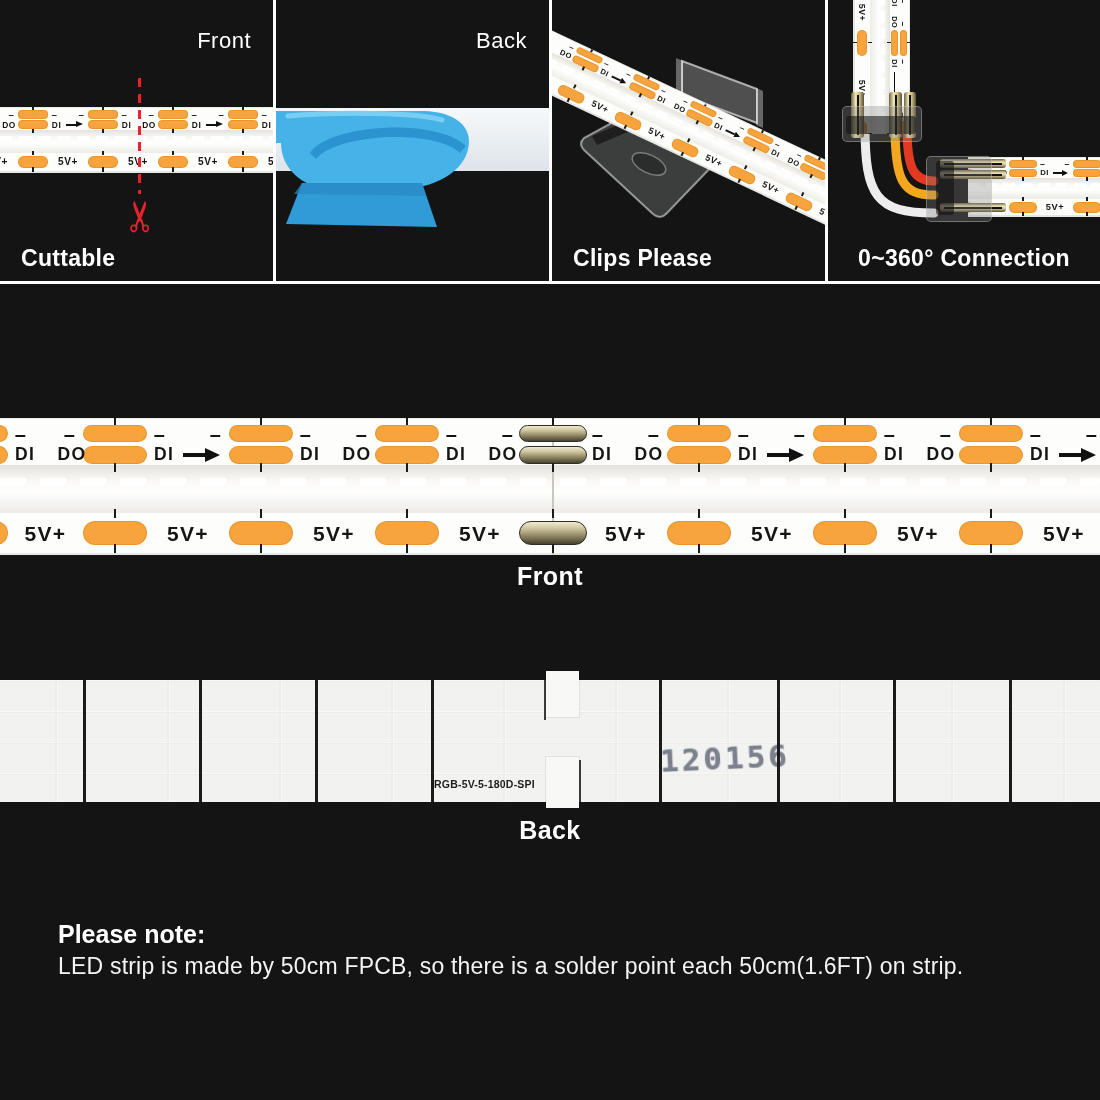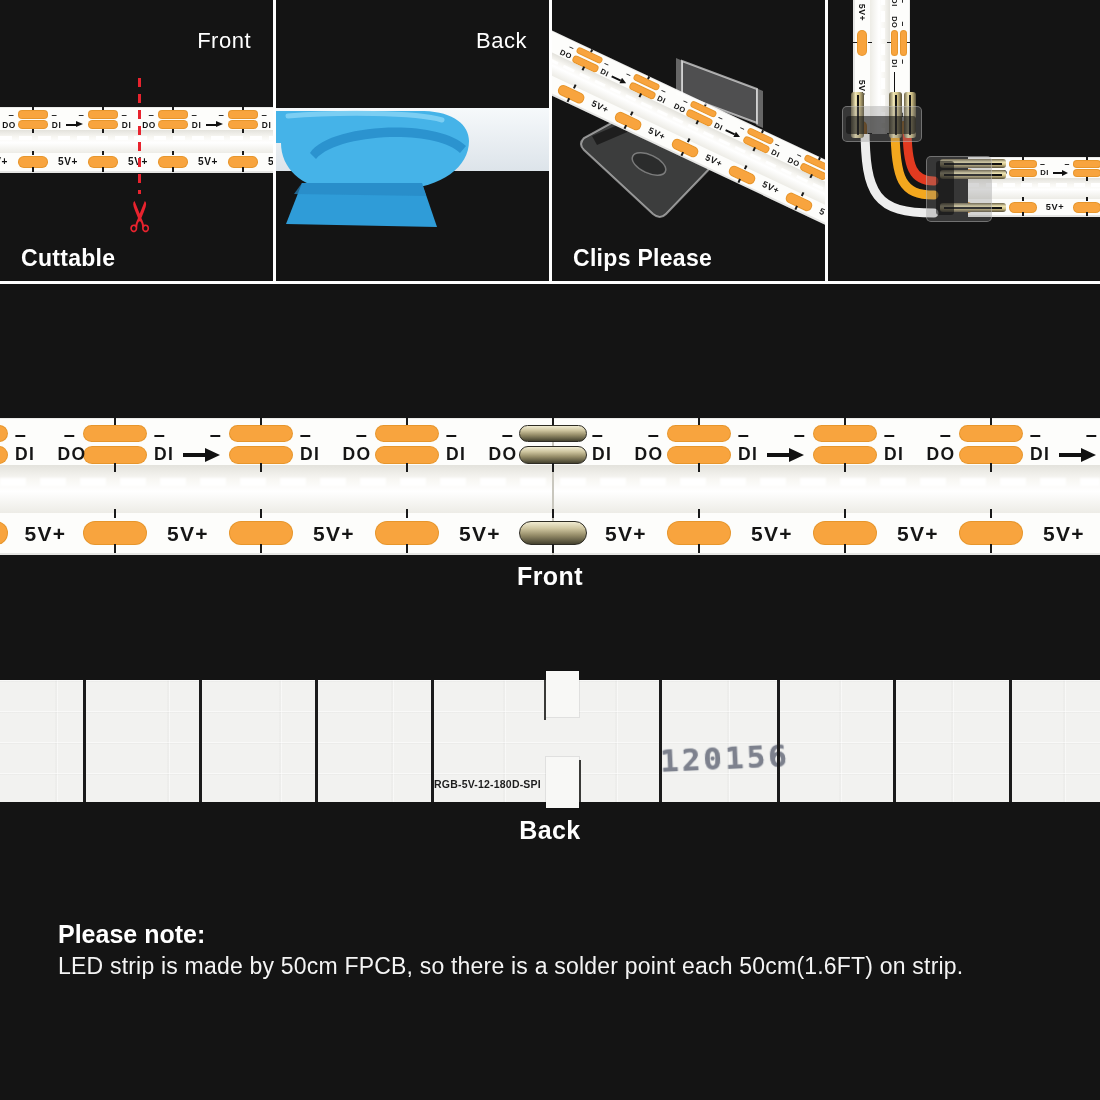--- a/index.html
+++ b/index.html
@@ -308,20 +308,21 @@
     <div class="pin pin-h" style="left:112px;top:170px;width:66px;height:9px;z-index:3">
         <i></i>
       </div>
     <div class="pin pin-h" style="left:112px;top:203px;width:66px;height:9px;z-index:3">
         <i></i>
       </div>
 
     <div class="clamp" style="left:98px;top:156px;width:64px;height:64px;z-index:4">
       <div class="clampcore" style="left:9px;top:4px;width:18px;height:54px"></div>
     </div>
+    <div class="caption cap-center" style="z-index:5">0~360° Connection</div>
   </div>
 
   <div class="vline" style="left:273px"></div>
   <div class="vline" style="left:549px"></div>
   <div class="vline" style="left:825px"></div>
   <div id="hline"></div>
 
   <div class="strip" id="front-strip">
       <div style="position: absolute; left: 0px; right: 0px; top: 47px; height: 48px; background: linear-gradient(rgb(227, 226, 220), rgb(248, 247, 243) 30%, rgb(255, 255, 255) 55%, rgb(237, 236, 230));"></div>
       <div style="position: absolute; left: 0px; right: 0px; top: 60px; height: 8px; background: repeating-linear-gradient(90deg, rgba(255, 255, 255, 0.95) 0px, rgba(255, 255, 255, 0.95) 26px, rgba(255, 255, 255, 0) 26px, rgba(255, 255, 255, 0) 40px); filter: blur(1px);"></div>
@@ -422,21 +423,21 @@
       <div style="position: absolute; left: 1081px; top: 29.5px; width: 0px; height: 0px; border-top: 7.5px solid transparent; border-bottom: 7.5px solid transparent; border-left: 15px solid rgb(17, 17, 17);"></div>
       <div style="position: absolute; left: 1064px; top: 115px; font: 700 21px / 21px &quot;Liberation Sans&quot;, sans-serif; letter-spacing: 1.3px; color: rgb(21, 21, 21); white-space: nowrap; transform: translate(-50%, -50%);">5V+</div>
     </div>
   <div class="seclabel" id="front-label">Front</div>
 
   <div id="back-strip">
     <div class="jogtab" style="left:546px;top:-9px;width:33px;height:46px"></div>
     <div class="jogtab" style="left:546px;top:77px;width:33px;height:51px"></div>
     <div class="jogline" style="left:544px;top:0;height:40px"></div>
     <div class="jogline" style="left:579px;top:80px;height:42px"></div>
-    <div id="model-code">RGB-5V-12-180D-SPI</div>
+    <div id="model-code">RGB-5V-5-180D-SPI</div>
     <div id="batch-stamp">120156</div>
   <div class="segline" style="left: 83px;"></div>
       <div class="segline" style="left: 199px;"></div>
       <div class="segline" style="left: 315px;"></div>
       <div class="segline" style="left: 431px;"></div>
       <div class="segline" style="left: 659px;"></div>
       <div class="segline" style="left: 777px;"></div>
       <div class="segline" style="left: 893px;"></div>
       <div class="segline" style="left: 1009px;"></div>
     </div>

